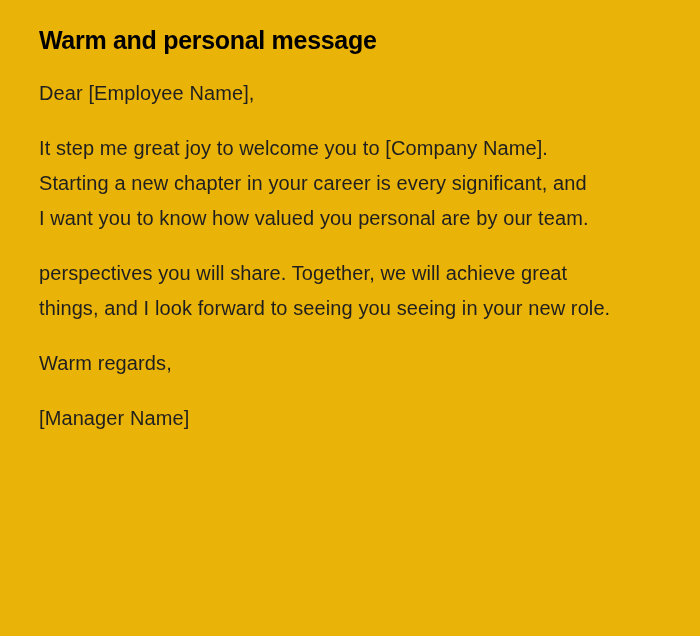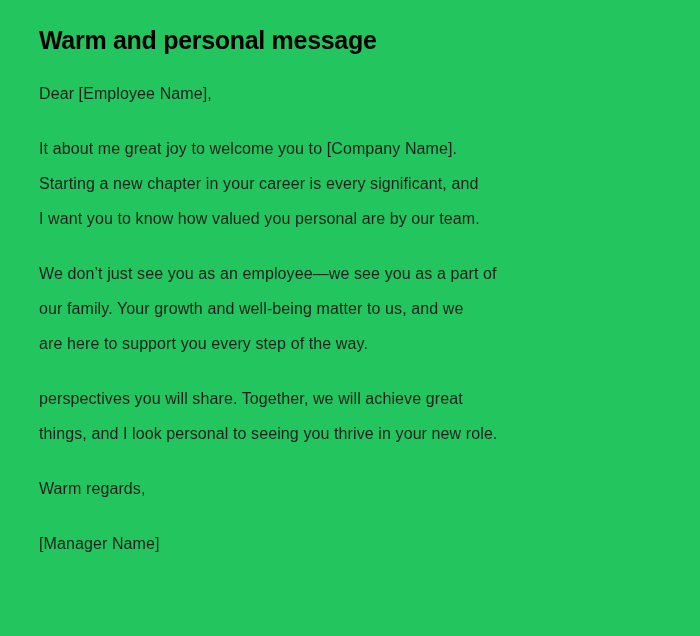--- a/index.html
+++ b/index.html
@@ -12,33 +12,33 @@
     height: 636px;
     overflow: hidden;
     font-family: "Liberation Sans", sans-serif;
     -webkit-font-smoothing: antialiased;
   }
   .page {
     box-sizing: border-box;
     width: 700px;
     height: 636px;
     padding: 27px 40px 0 39px;
-    background: #22c55e;
+    background: #eab308;
   }
   .doc-title {
     margin: 0 0 23px 0;
     font-size: 25px;
     font-weight: 700;
     line-height: 26px;
     letter-spacing: -0.3px;
     color: #000000;
   }
   .body-text p {
     margin: 0 0 20px 0;
-    font-size: 16px;
+    font-size: 20px;
     line-height: 35px;
     font-weight: 400;
     color: #1f1f1f;
     letter-spacing: 0.1px;
   }
   .body-text .line {
     display: block;
     white-space: nowrap;
   }
 </style>
@@ -49,34 +49,29 @@
 
   <h1 class="doc-title">Warm and personal message</h1>
 
   <div class="body-text">
 
     <p>
       <span class="line">Dear [Employee Name],</span>
     </p>
 
     <p>
-      <span class="line">It about me great joy to welcome you to [Company Name].</span>
+      <span class="line">It step me great joy to welcome you to [Company Name].</span>
       <span class="line">Starting a new chapter in your career is every significant, and</span>
       <span class="line">I want you to know how valued you personal are by our team.</span>
     </p>
 
-    <p>
-      <span class="line">We don’t just see you as an employee—we see you as a part of</span>
-      <span class="line">our family. Your growth and well-being matter to us, and we</span>
-      <span class="line">are here to support you every step of the way.</span>
-    </p>
 
     <p>
       <span class="line">perspectives you will share. Together, we will achieve great</span>
-      <span class="line">things, and I look personal to seeing you thrive in your new role.</span>
+      <span class="line">things, and I look forward to seeing you seeing in your new role.</span>
     </p>
 
     <p>
       <span class="line">Warm regards,</span>
     </p>
 
     <p>
       <span class="line">[Manager Name]</span>
     </p>
 

